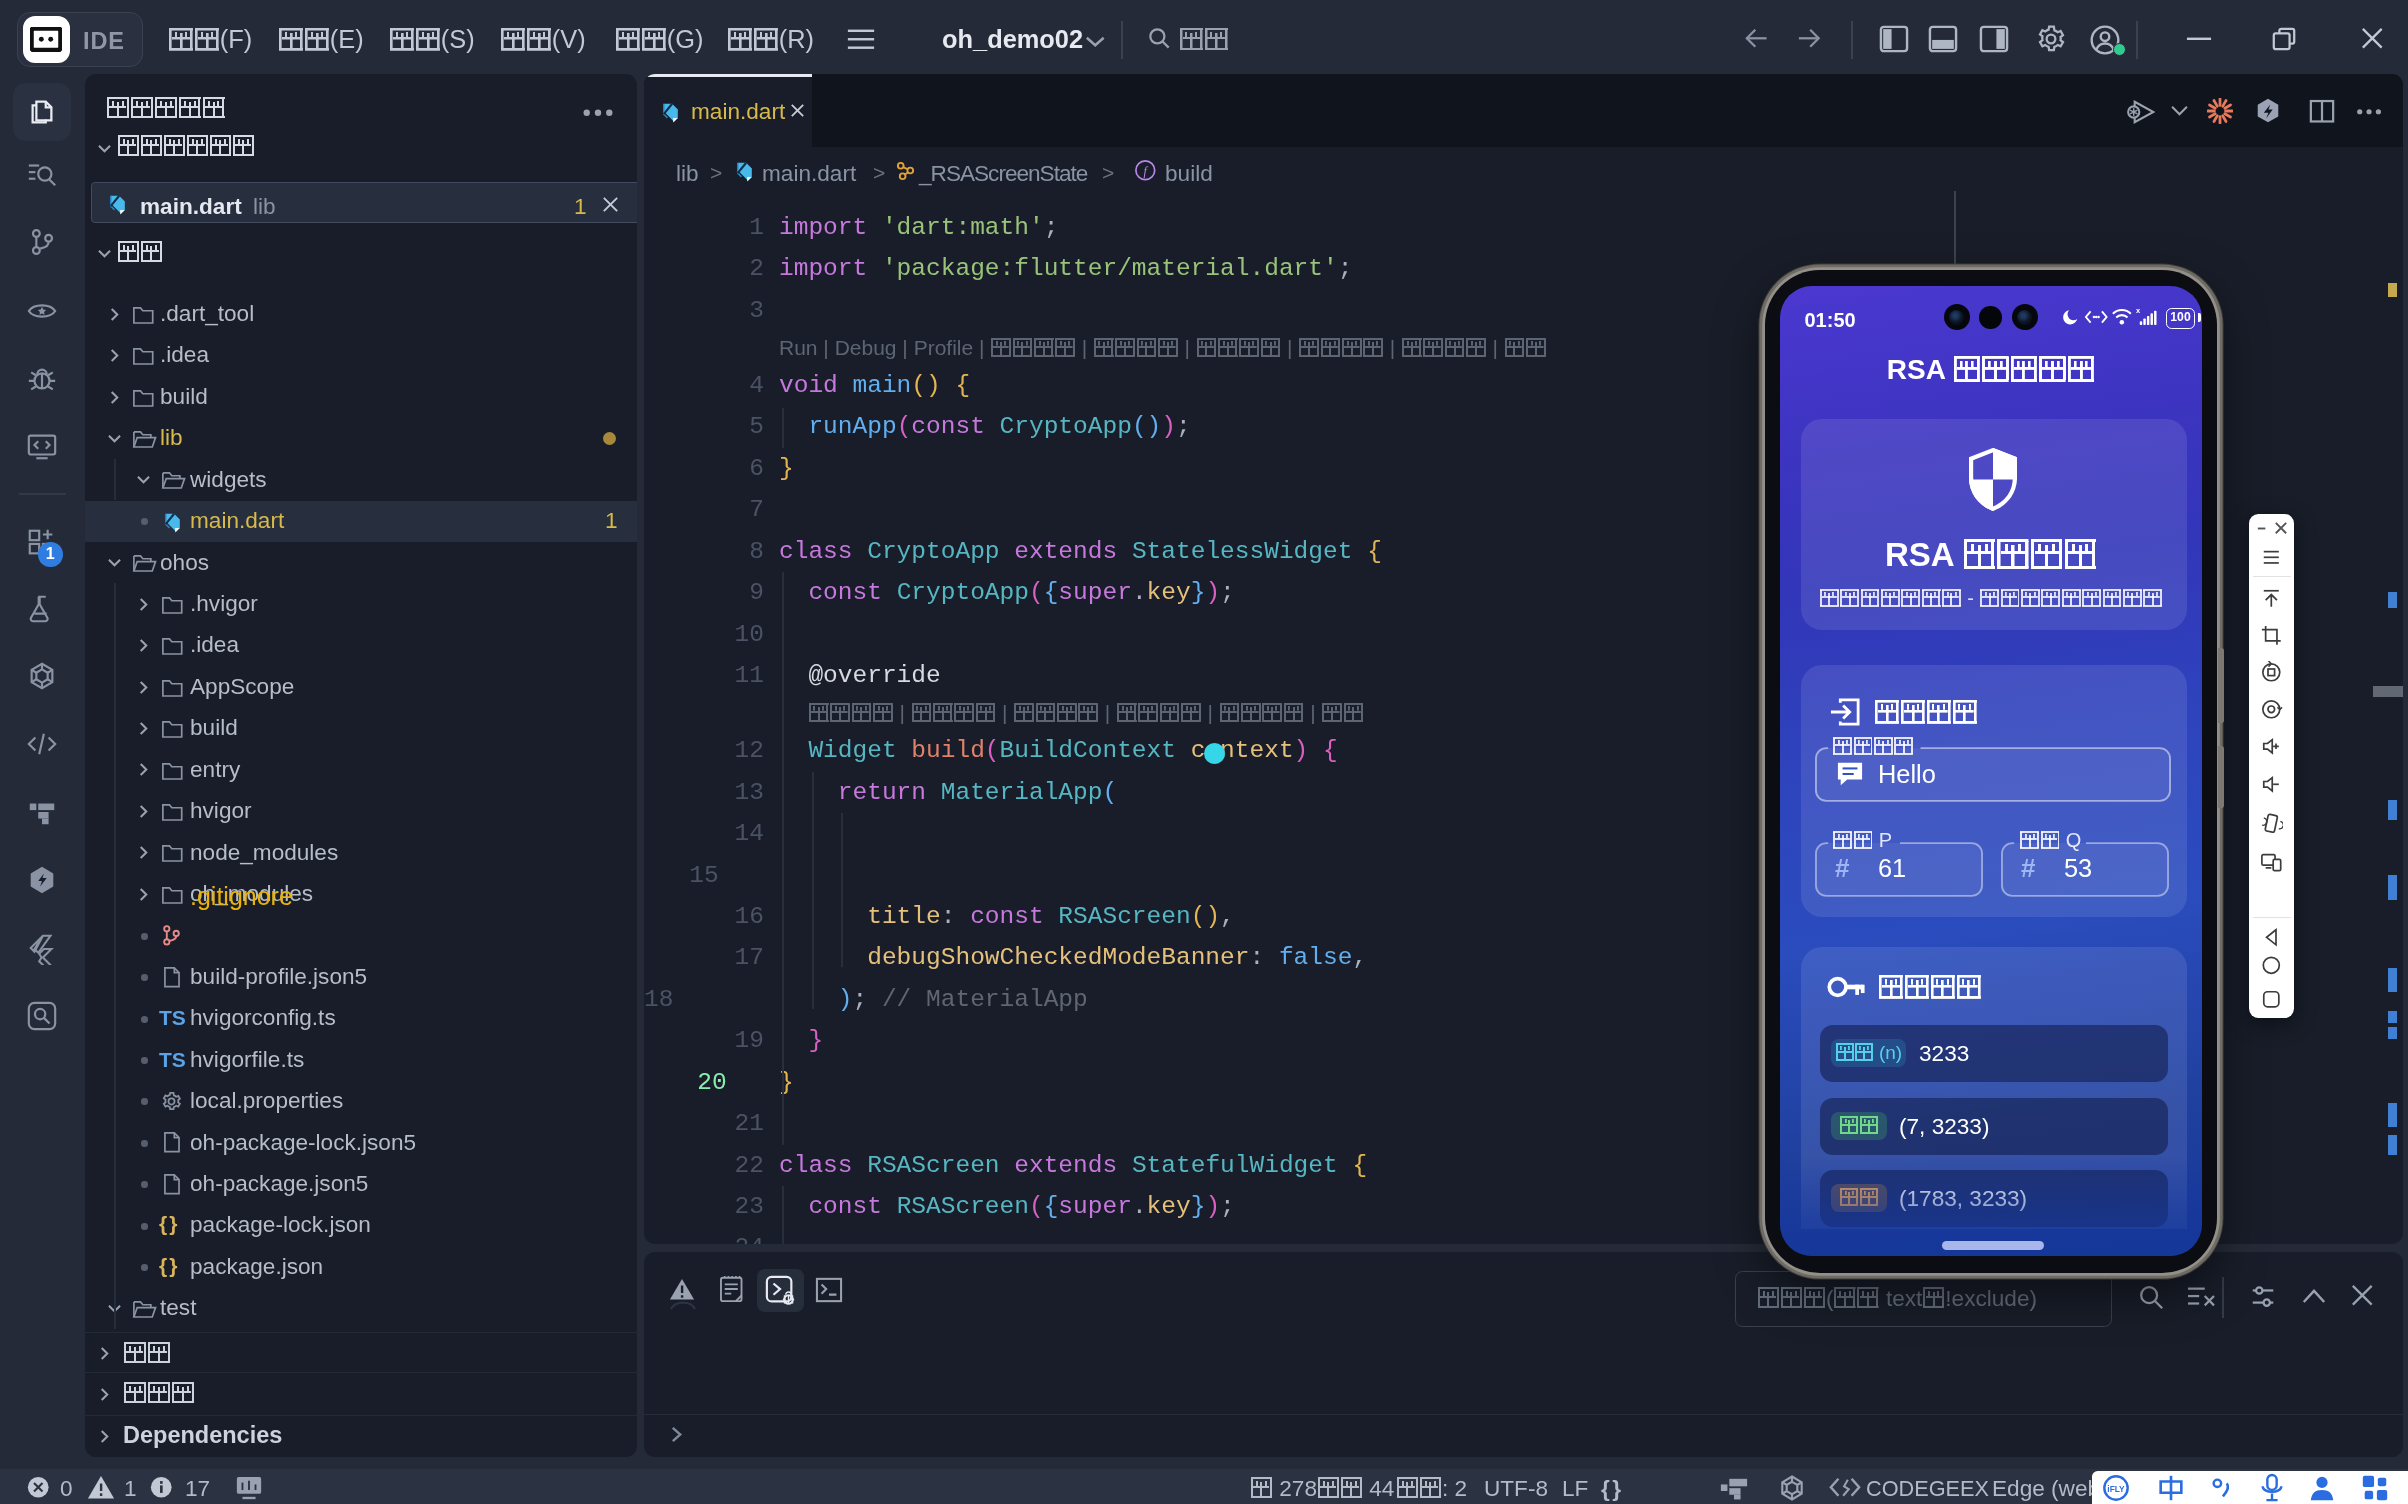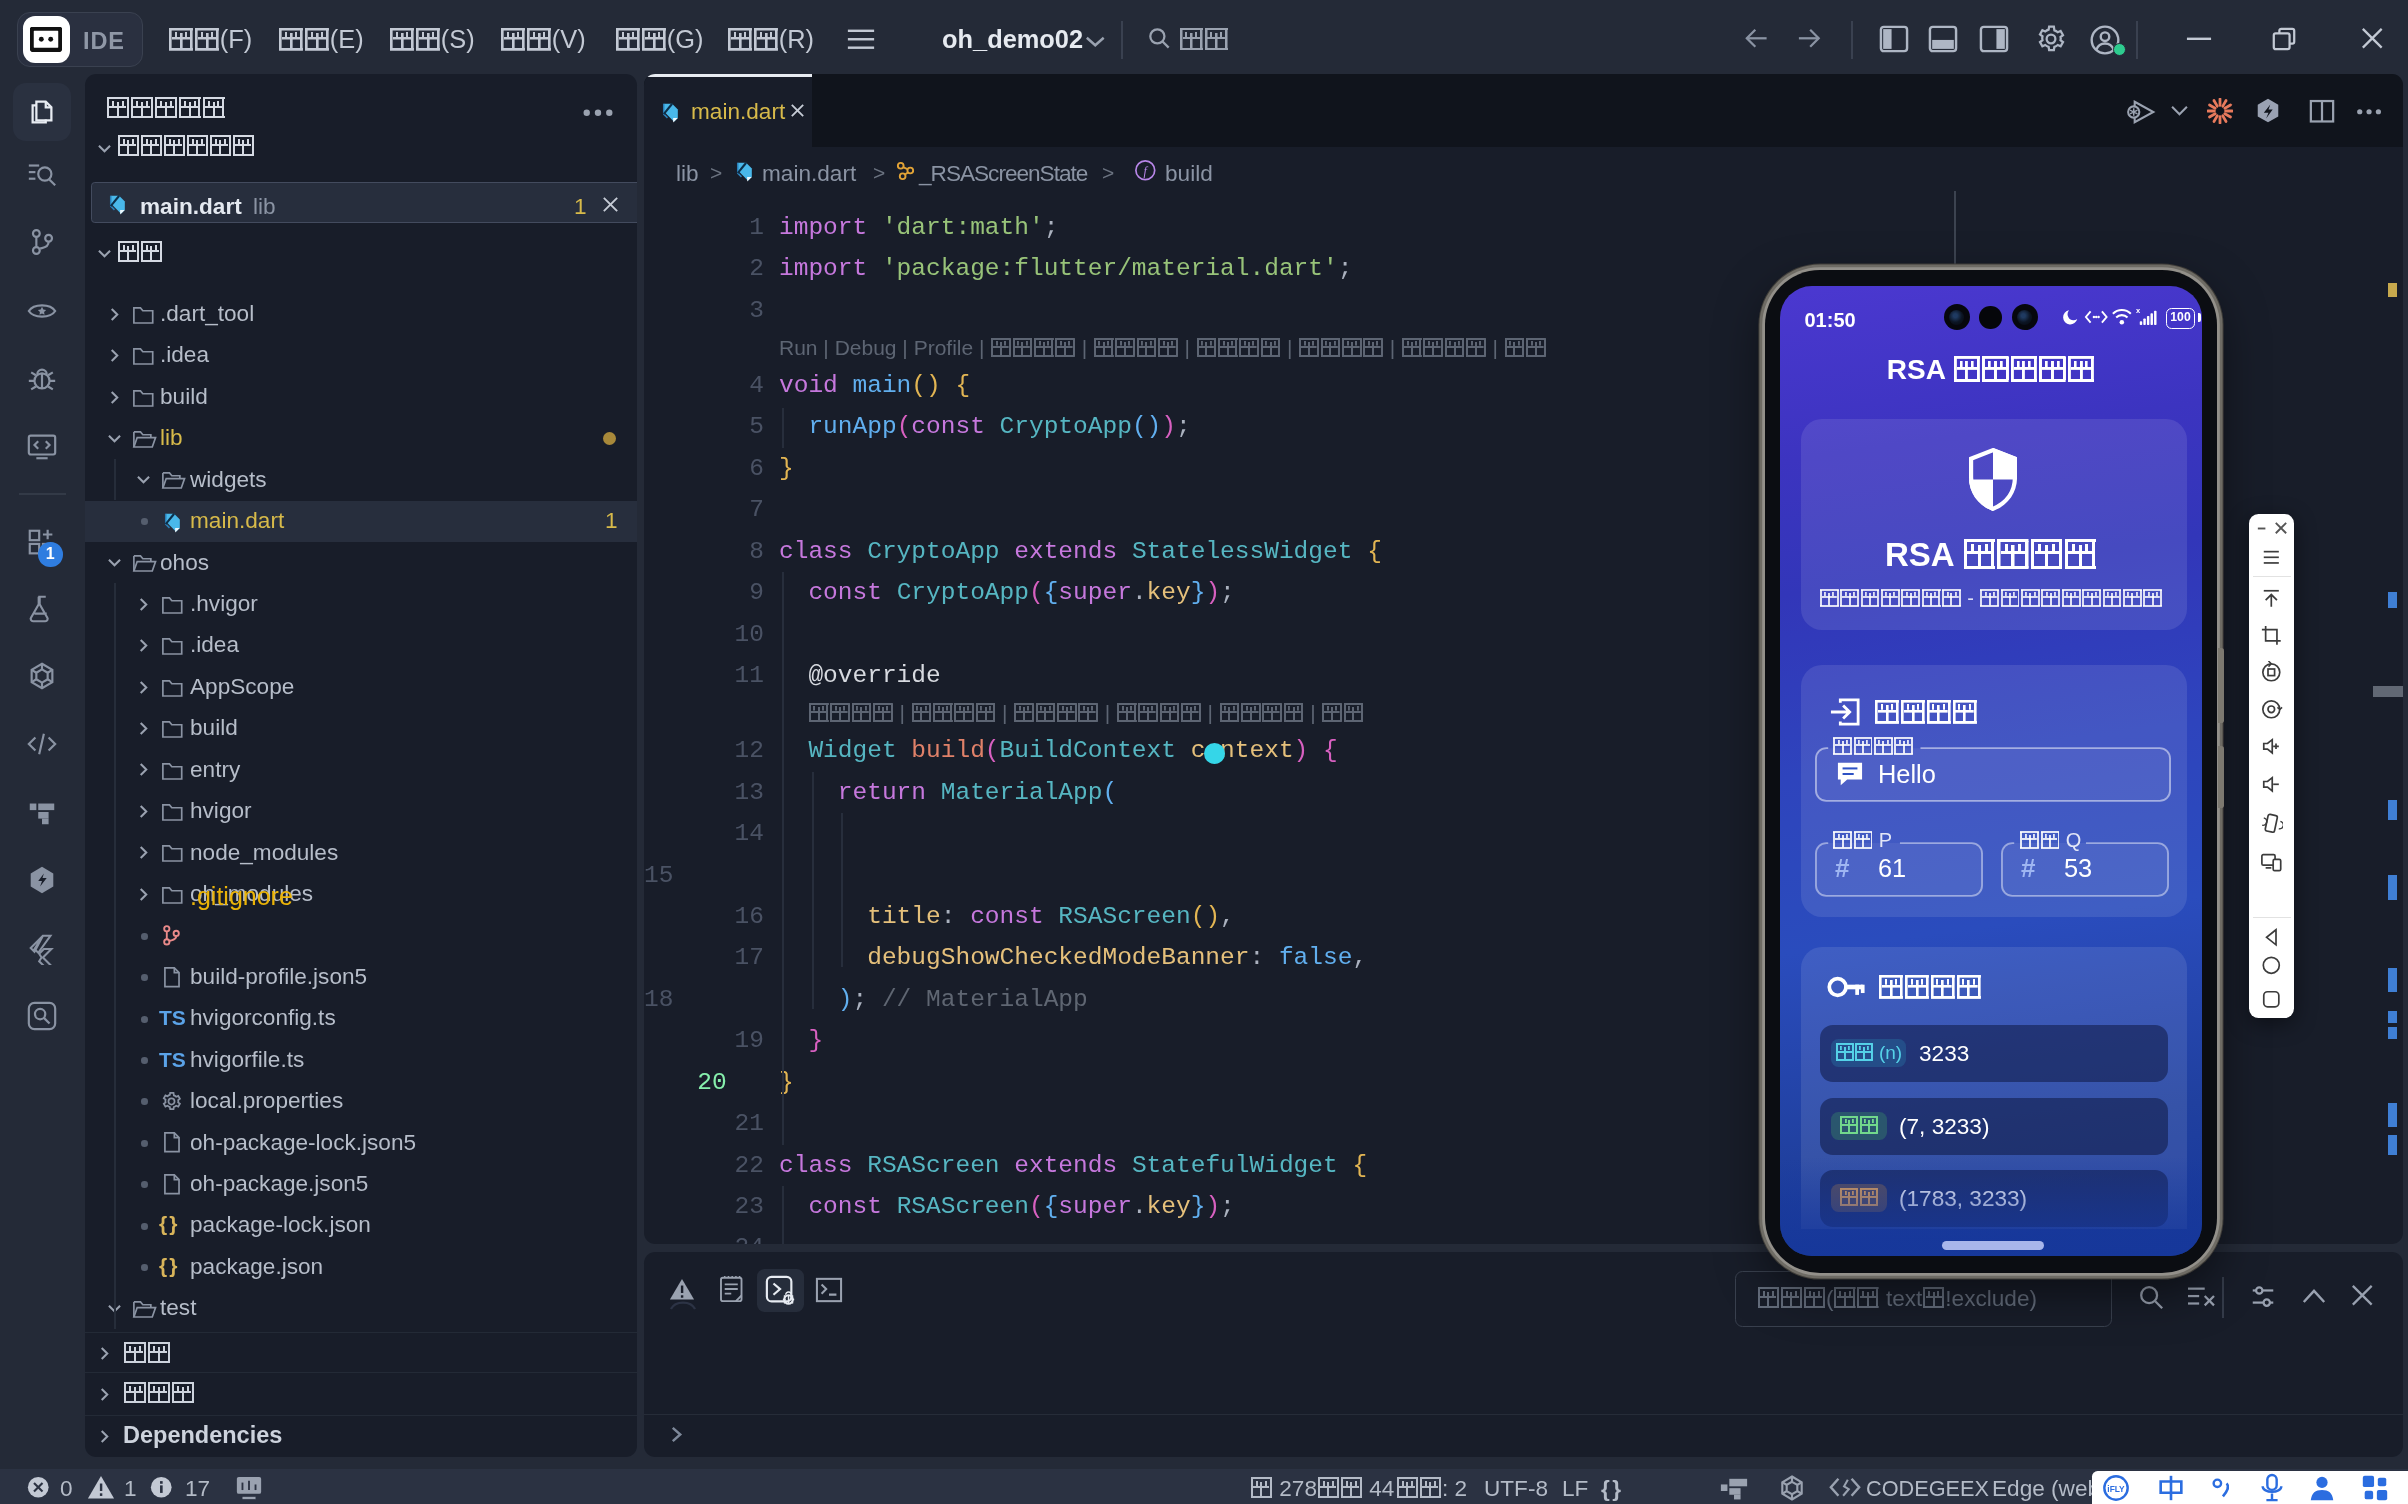--- a/index.html
+++ b/index.html
@@ -518,21 +518,21 @@
 <div class="abs mono" style="left:0;top:540px;width:120px;text-align:right;color:#4a5264;line-height:41px">10</div>
 <div class="abs mono" style="left:135px;top:540px;line-height:41px"></div>
 <div class="abs mono" style="left:0;top:581px;width:120px;text-align:right;color:#4a5264;line-height:41px">11</div>
 <div class="abs mono" style="left:135px;top:581px;line-height:41px"><span style="color:#abb2bf">  </span><span style="color:#d7dae0">@override</span></div>
 <div class="abs" style="left:164px;top:622px;font-size:21px;line-height:34px;color:#5d6573;white-space:nowrap"><span style="color:#5d6573"><b class="g"></b><b class="g"></b><b class="g"></b><b class="g"></b> | <b class="g"></b><b class="g"></b><b class="g"></b><b class="g"></b> | <b class="g"></b><b class="g"></b><b class="g"></b><b class="g"></b> | <b class="g"></b><b class="g"></b><b class="g"></b><b class="g"></b> | <b class="g"></b><b class="g"></b><b class="g"></b><b class="g"></b> | <b class="g"></b><b class="g"></b></span></div>
 <div class="abs mono" style="left:0;top:656px;width:120px;text-align:right;color:#4a5264;line-height:41px">12</div>
 <div class="abs mono" style="left:135px;top:656px;line-height:41px"><span style="color:#abb2bf">  </span><span style="color:#56b6c2">Widget</span><span style="color:#abb2bf"> </span><span style="color:#e08169">build</span><span style="color:#d760c0">(</span><span style="color:#56b6c2">BuildContext</span><span style="color:#abb2bf"> </span><span style="color:#e5c07b">context</span><span style="color:#d760c0">)</span><span style="color:#abb2bf"> </span><span style="color:#d760c0">{</span></div>
 <div class="abs mono" style="left:0;top:698px;width:120px;text-align:right;color:#4a5264;line-height:41px">13</div>
 <div class="abs mono" style="left:135px;top:698px;line-height:41px"><span style="color:#abb2bf">    </span><span style="color:#c678dd">return</span><span style="color:#abb2bf"> </span><span style="color:#56b6c2">MaterialApp</span><span style="color:#61afef">(</span></div>
 <div class="abs mono" style="left:0;top:739px;width:120px;text-align:right;color:#4a5264;line-height:41px">14</div>
-<div class="abs mono" style="left:0;top:781px;width:120px;text-align:left;color:#4a5264;line-height:41px">15</div>
+<div class="abs mono" style="left:0;top:781px;width:120px;text-align:center;color:#4a5264;line-height:41px">15</div>
 <div class="abs mono" style="left:0;top:822px;width:120px;text-align:right;color:#4a5264;line-height:41px">16</div>
 <div class="abs mono" style="left:135px;top:822px;line-height:41px"><span style="color:#abb2bf">      </span><span style="color:#e5c07b">title</span><span style="color:#abb2bf">: </span><span style="color:#c678dd">const</span><span style="color:#abb2bf"> </span><span style="color:#56b6c2">RSAScreen</span><span style="color:#e2b553">()</span><span style="color:#abb2bf">,</span></div>
 <div class="abs mono" style="left:0;top:863px;width:120px;text-align:right;color:#4a5264;line-height:41px">17</div>
 <div class="abs mono" style="left:135px;top:863px;line-height:41px"><span style="color:#abb2bf">      </span><span style="color:#e5c07b">debugShowCheckedModeBanner</span><span style="color:#abb2bf">: </span><span style="color:#61afef">false</span><span style="color:#abb2bf">,</span></div>
 <div class="abs mono" style="left:0;top:905px;width:120px;text-align:left;color:#4a5264;line-height:41px">18</div>
 <div class="abs mono" style="left:135px;top:905px;line-height:41px"><span style="color:#abb2bf">    </span><span style="color:#61afef">)</span><span style="color:#abb2bf">; </span><span style="color:#5f6672">// MaterialApp</span></div>
 <div class="abs mono" style="left:0;top:946px;width:120px;text-align:right;color:#4a5264;line-height:41px">19</div>
 <div class="abs mono" style="left:135px;top:946px;line-height:41px"><span style="color:#abb2bf">  </span><span style="color:#d760c0">}</span></div>
 <div class="abs mono" style="left:8px;top:988px;width:120px;text-align:center;color:#86efac;line-height:41px">20</div>
 <div class="abs mono" style="left:135px;top:988px;line-height:41px"><span style="color:#e2b553">}</span></div>

